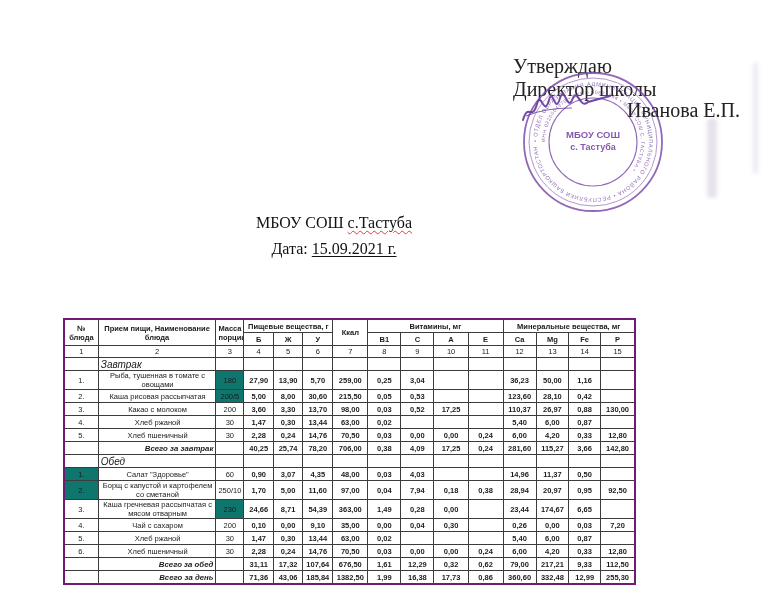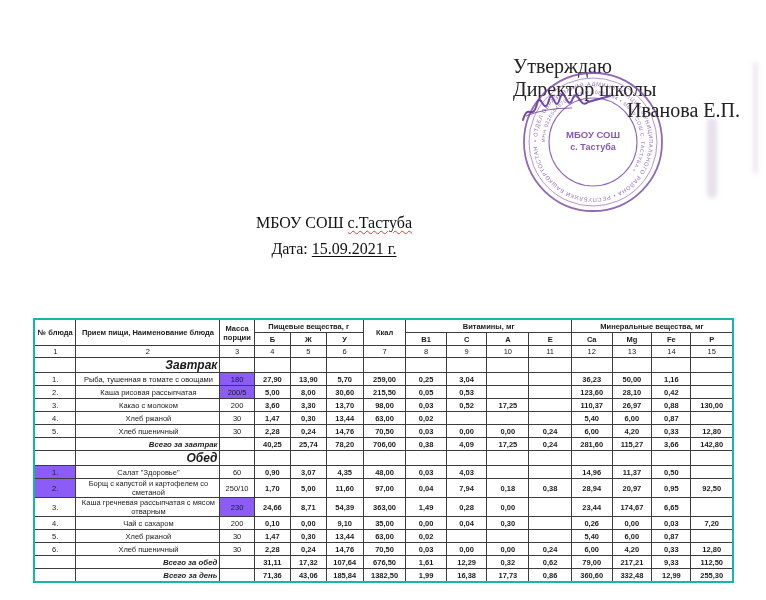--- a/index.html
+++ b/index.html
@@ -19,36 +19,37 @@
   #smudge1{left:707px;top:118px;width:10px;height:80px;background:rgba(130,105,160,.20);}
   #smudge2{left:753px;top:62px;width:5px;height:112px;background:rgba(150,120,175,.16);}
   
   #title-block{position:absolute;left:0;top:210px;width:668px;text-align:center;z-index:2;}
   .title-line{font-size:16px;line-height:26px;color:#111;}
   .misspell{text-decoration:underline;text-decoration-style:wavy;text-decoration-color:#e03b3b;text-decoration-thickness:1px;text-underline-offset:2px;}
   .date-underline{text-decoration:underline;text-decoration-thickness:1px;text-underline-offset:2px;}
   
   #menu-table-wrap{position:absolute;left:33px;top:318px;z-index:2;}
   table{
-    border-collapse:collapse;table-layout:fixed;width:701px;
+    border-collapse:collapse;table-layout:fixed;width:573px;
     font-family:"Liberation Sans", sans-serif;color:#1b1b1b;
-    border:2px solid #14b8a6;
+    border:2px solid #701a75;
+    margin-left:30px;
   }
   th,td{border:1px solid #3c3c3c;padding:0 2px;overflow:hidden;vertical-align:middle;}
   thead th{font-size:7.5px;font-weight:700;text-align:center;height:12px;line-height:9px;}
   td.colnum{font-size:7.5px;font-weight:400;text-align:center;height:11px;}
   td.cell{font-size:7.5px;height:12px;}
   td.rownum{text-align:center;}
   td.dish{text-align:center;padding-left:3px;line-height:9px;}
   td.mass{text-align:center;}
   td.val{text-align:center;font-weight:600;}
   tr.total-row td{font-weight:700;}
-  td.section-name{font-weight:700;font-style:italic;text-align:right;font-size:12px;}
+  td.section-name{font-weight:400;font-style:italic;text-align:left;font-size:10px;}
   td.total-label{font-weight:700;font-style:italic;text-align:right;padding-left:3px;font-size:7.8px;}
-  td.hl{background:#8b5cf6;}
+  td.hl{background:#0f766e;}
 </style>
 </head>
 <body>
 
 <div class="smudge" id="smudge1"></div>
 <div class="smudge" id="smudge2"></div>
 
 <div class="approval-line" id="appr1">Утверждаю</div>
 <div class="approval-line" id="appr2">Директор школы</div>
 <div class="approval-line" id="signer">Иванова Е.П.</div>

